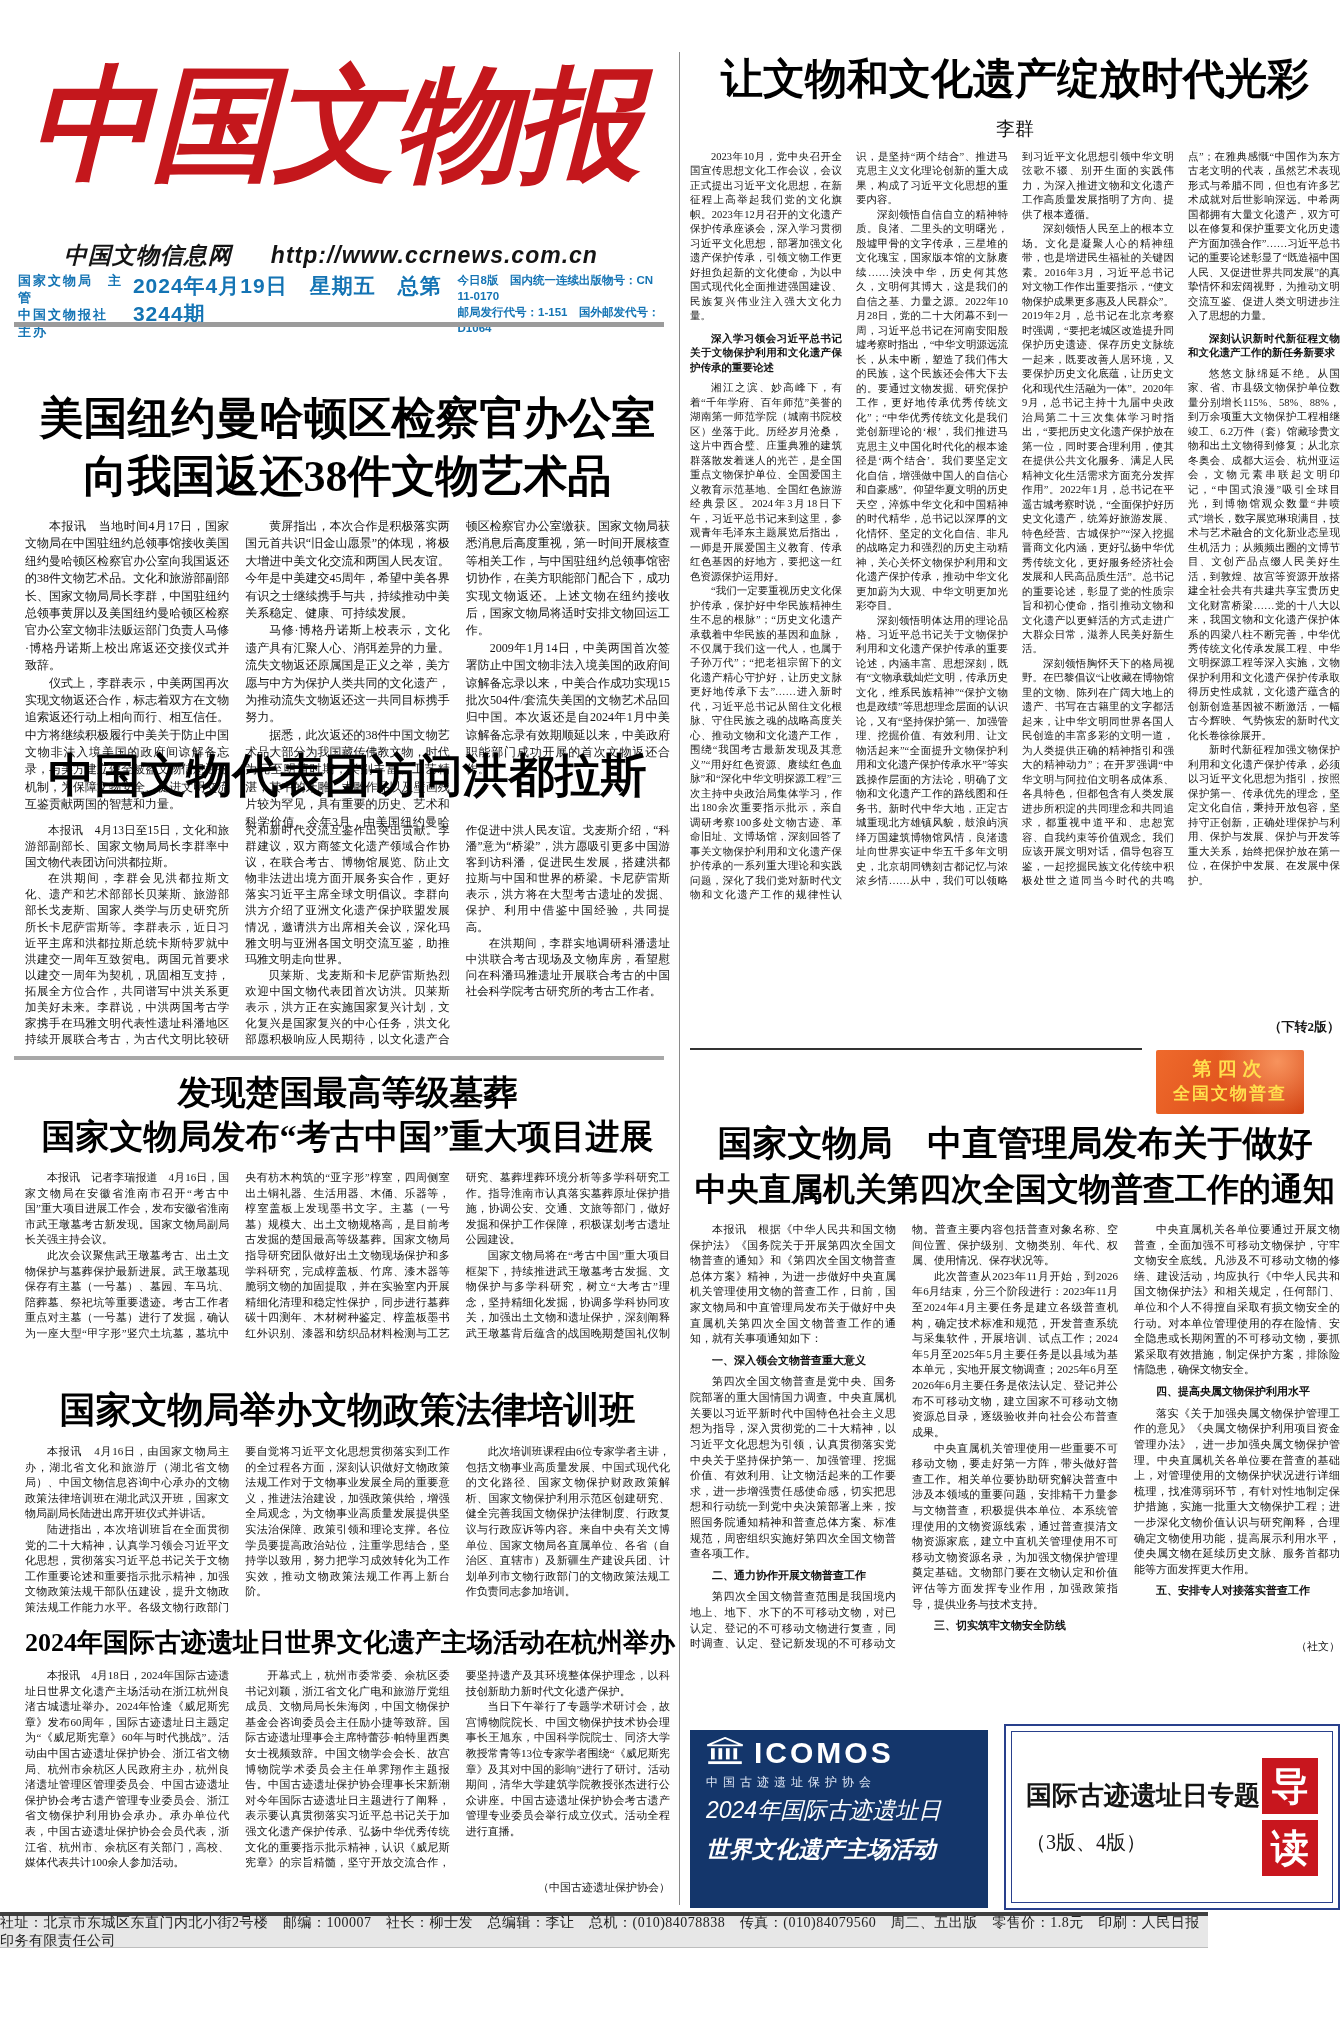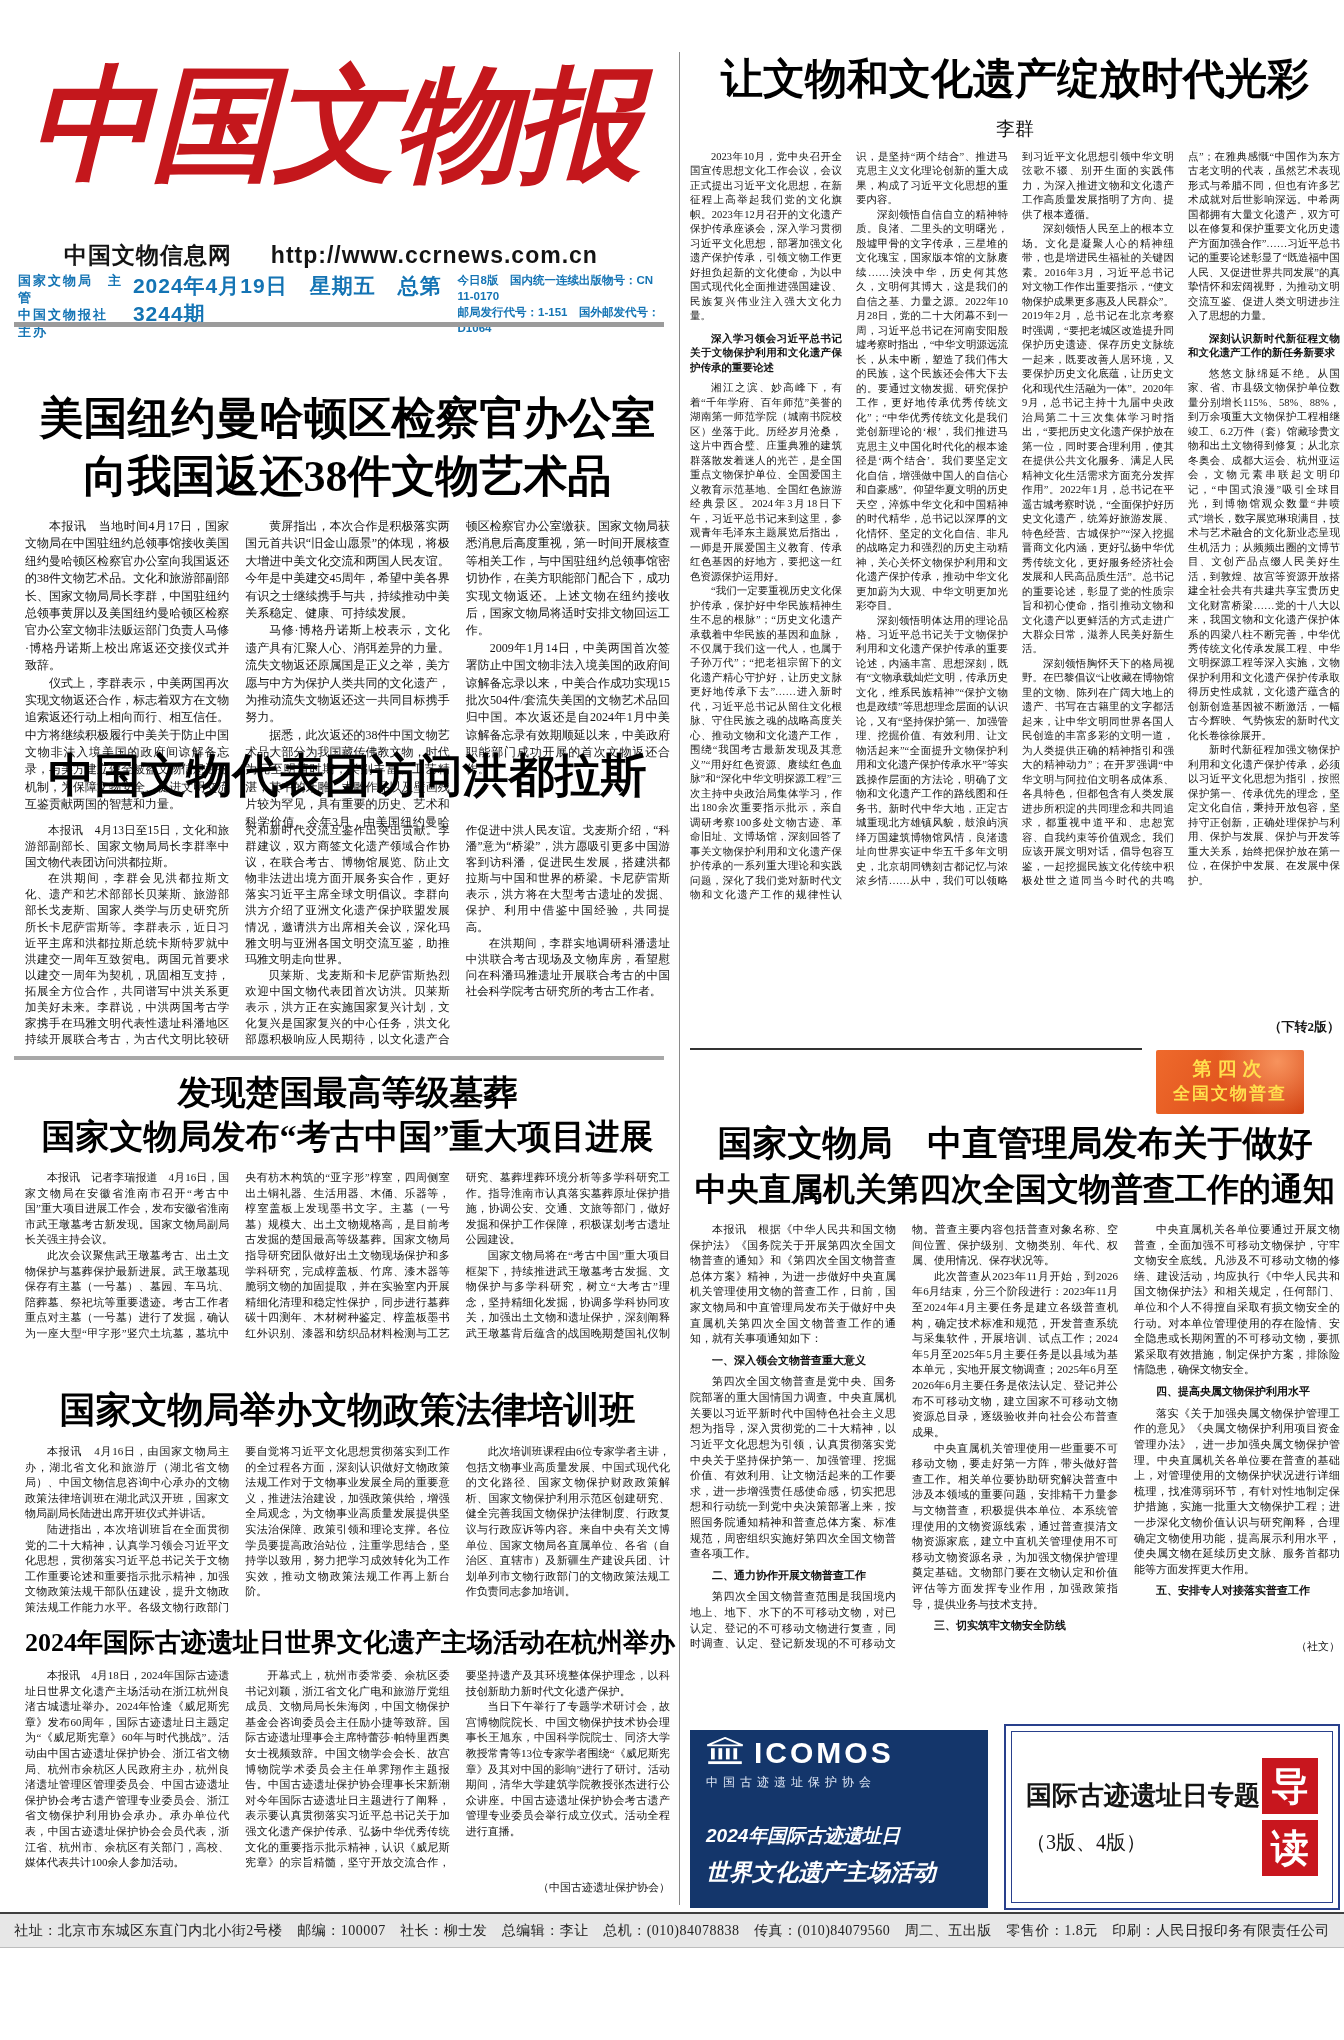--- a/index.html
+++ b/index.html
@@ -12,20 +12,21 @@
   
   .brand {
     position:absolute; left:28px; top:18px; width:612px; height:215px;
     color:#c4171c; font-size:124px; font-weight:bold; font-style:italic;
     text-align:center; line-height:215px; letter-spacing:-2px; white-space:nowrap;
   }
   .siteline {
     position:absolute; left:0; top:240px; width:662px; text-align:center;
     font-size:23px; font-weight:bold; letter-spacing:1px;
     font-family:"Liberation Sans","DejaVu Sans",sans-serif;
+    font-style:italic;
   }
   .bluebar {
     position:absolute; left:18px; top:272px; width:644px; height:44px;
     display:flex; align-items:flex-start; justify-content:space-between;
     color:#1474b4; font-family:"Liberation Sans","DejaVu Sans",sans-serif; font-weight:bold;
   }
   .bluebar .sup div { font-size:13px; line-height:17px; letter-spacing:2px; }
   .bluebar .date { font-size:21px; letter-spacing:1px; }
   .bluebar .issue div { font-size:11.5px; line-height:16px; }
   .mastrule { position:absolute; left:14px; top:322px; width:650px; height:5px; background:#9b9b9b; }
@@ -65,43 +66,43 @@
   .badge .b2 { font-size:17px; line-height:26px; letter-spacing:2px; }
   
   .icomos {
     position:absolute; left:690px; top:1730px; width:298px; height:178px;
     background:#14366b; color:#fff; padding:6px 16px;
     font-family:"Liberation Sans","DejaVu Sans",sans-serif;
   }
   .icomos .row1 { display:flex; align-items:center; gap:10px; }
   .icomos .en { font-size:30px; font-weight:bold; letter-spacing:3px; }
   .icomos .cn { font-size:12px; letter-spacing:5px; margin-top:4px; color:#dfe7f5; }
-  .icomos .l1 { font-size:19px; font-weight:bold; font-style:italic; margin-top:32px; white-space:nowrap; }
+  .icomos .l1 { font-size:23px; font-weight:normal; font-style:italic; margin-top:4px; white-space:nowrap; }
   .icomos .l2 { font-size:23px; font-weight:bold; font-style:italic; margin-top:8px; white-space:nowrap; }
   
   .daodu {
     position:absolute; left:1004px; top:1724px; width:336px; height:186px;
     border:2px solid #29408c; padding:5px; background:#fff;
   }
   .daodu .inner {
     border:1px solid #29408c; height:100%; display:flex; align-items:center;
     justify-content:space-between; padding:0 14px;
   }
   .daodu .topic { font-size:26px; font-weight:bold; white-space:nowrap; }
   .daodu .pages { font-size:20px; margin-top:16px; }
   .daodu .tiles { display:flex; flex-direction:column; gap:6px; }
   .daodu .tile {
     width:56px; height:56px; background:#c8161e; color:#fff; font-size:38px; font-weight:bold;
     display:flex; align-items:center; justify-content:center;
     font-family:"Liberation Sans","DejaVu Sans",sans-serif;
   }
   
   .footer {
-    position:absolute; left:0; top:1912px; width:1344px; height:36px;
-    background:#e7e7e7; border-top:2px solid #404040; border-bottom:1px solid #bdbdbd;
+    position:absolute; left:0; top:1912px; width:1208px; height:36px;
+    background:#e7e7e7; border-top:4px solid #404040; border-bottom:1px solid #bdbdbd;
     display:flex; align-items:center; justify-content:center;
     font-size:14px; color:#222; letter-spacing:0.5px;
   }
 </style>
 </head>
 <body>
 
 <div class="page">
 
   <div>

